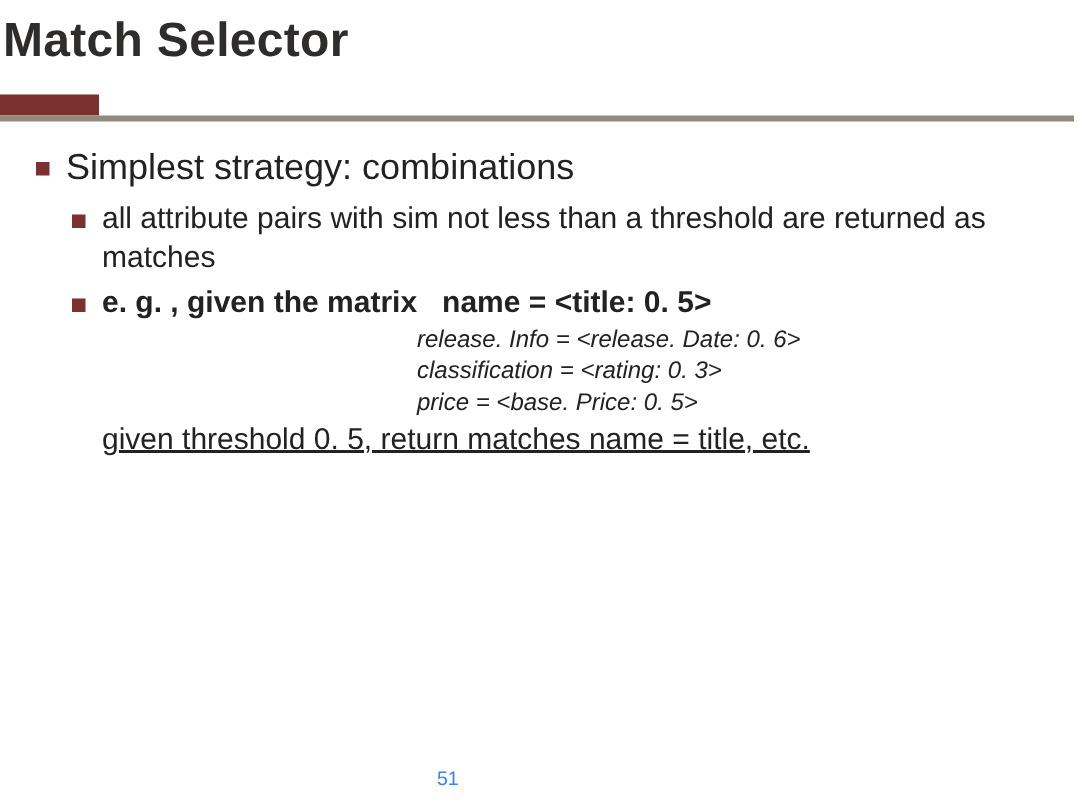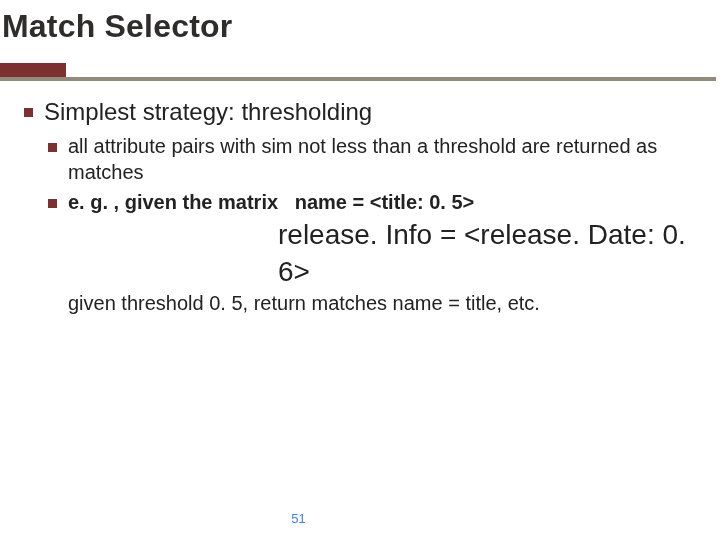--- a/index.html
+++ b/index.html
@@ -60,21 +60,21 @@
     top: 0.48em;
     width: 9px;
     height: 9px;
     background: #7c3030;
   }
   .lvl1 > li { font-size: 24px; line-height: 1.3; }
   .lvl2 { margin-top: 6px !important; margin-left: 20px; }
   .lvl2 > li { font-size: 20px; line-height: 1.3; margin-bottom: 6px; }
   .lvl2 > li::before { width: 8px; height: 8px; top: 0.45em; }
   .matrix-block { margin-top: 2px; }
-  .matrix-line { font-size: 28px; line-height: 1.3; padding-left: 210px; }
+  .matrix-line { font-size: 16px; line-height: 1.3; padding-left: 210px; font-style: italic; }
   .matrix-first { padding-left: 0; display: inline; font-weight: bold; }
   .pagenum {
     position: absolute;
     left: 0; right: 0;
     bottom: 14px;
     text-align: center;
     font-size: 13px;
     color: #3b82f6;
   }
 </style>
@@ -86,31 +86,33 @@
   <div class="title">Match Selector</div>
 
   <div class="rule-wrap">
     <div class="rule-accent"></div>
     <div class="rule-bar"></div>
   </div>
 
   <div class="body">
     <ul class="bul lvl1">
       <li>
-        <span>Simplest strategy: thresholding</span>
+        <span>Simplest strategy: combinations</span>
         <ul class="bul lvl2">
           <li>
             <span>all attribute pairs with sim not less than a threshold are returned as matches</span>
           </li>
           <li>
             <span class="matrix-first">e. g. , given the matrix&nbsp;&nbsp;&nbsp;</span><span class="matrix-first">name = &lt;title: 0. 5&gt;</span>
             <div class="matrix-block">
               <div class="matrix-line">release. Info = &lt;release. Date: 0. 6&gt;</div>
+              <div class="matrix-line">classification = &lt;rating: 0. 3&gt;</div>
+              <div class="matrix-line">price = &lt;base. Price: 0. 5&gt;</div>
             </div>
-            <div style="font-size:20px;line-height:1.3;">given threshold 0. 5, return matches name = title, etc.</div>
+            <div style="font-size:20px;line-height:1.3;text-decoration:underline;">given threshold 0. 5, return matches name = title, etc.</div>
           </li>
         </ul>
       </li>
     </ul>
   </div>
 
   <div class="pagenum">51</div>
 </div>
 
 </body></html>

